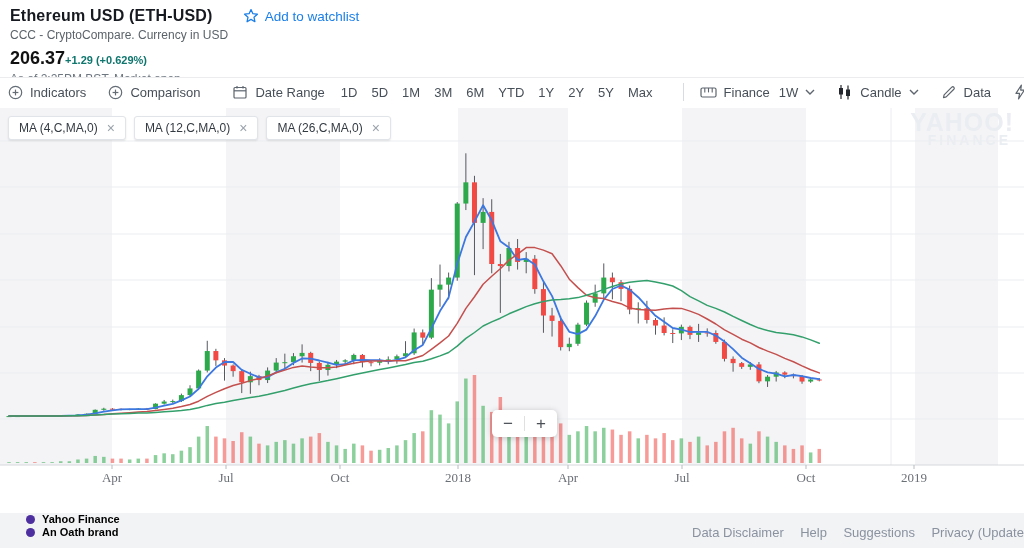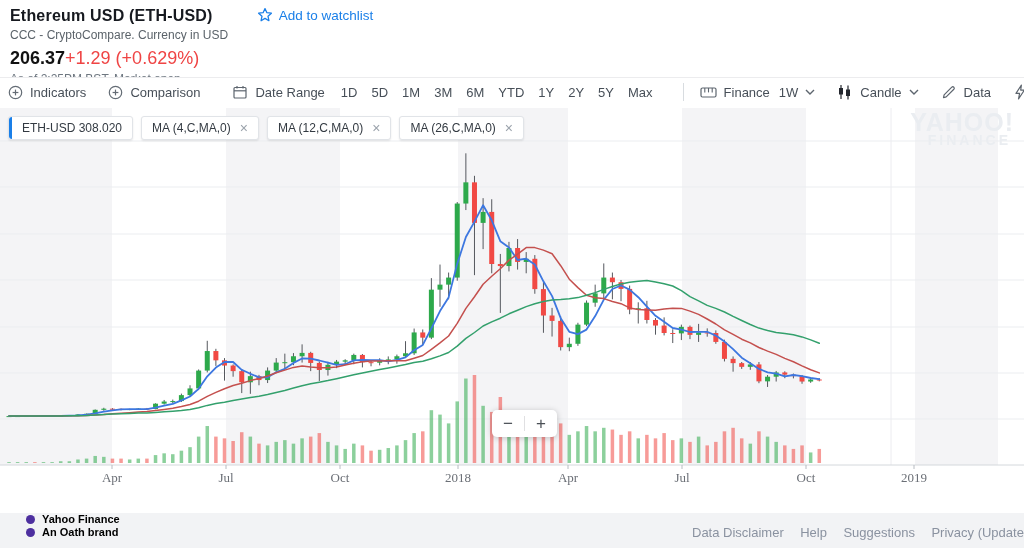--- a/index.html
+++ b/index.html
@@ -1,27 +1,27 @@
 <!DOCTYPE html>
 <html><head>
 <meta charset="utf-8">
 <style>
   * { margin:0; padding:0; box-sizing:border-box; }
   html,body { width:1024px; height:548px; background:#fff; font-family:"Liberation Sans", sans-serif; }
   .page { position:relative; width:1024px; height:548px; overflow:hidden; background:#fff; }
 
   
   .hdr { position:absolute; top:7px; left:10px; z-index:6; }
-  .title-row { display:flex; align-items:flex-start; gap:44px; }
+  .title-row { display:flex; align-items:center; gap:30px; }
   .title-row h1 { font-size:16px; font-weight:bold; color:#16191f; letter-spacing:.2px; }
   .watchlist { display:inline-flex; align-items:center; gap:6px; color:#1a7fe8; font-size:13.5px; cursor:pointer; text-decoration:none; }
   .subtitle { font-size:12px; color:#5b636a; margin-top:3px; }
   .price-row { display:flex; align-items:baseline; margin-top:6px; }
   .price { font-size:18px; font-weight:bold; color:#111; }
-  .change { font-size:18px; font-weight:400; color:#ef4444; }
+  .change { font-size:11px; font-weight:700; color:#0f766e; }
   .asof { font-size:12px; color:#6e7780; margin-top:3px; }
 
   
   .toolbar { position:absolute; top:77px; left:0; width:1024px; height:29px; border-top:1px solid #ececee;
              display:flex; align-items:center; padding-left:8px; z-index:6; background:#fff; }
   .tb { display:inline-flex; align-items:center; gap:7px; border:none; background:none; font-family:inherit;
         font-size:13px; color:#474f58; cursor:pointer; white-space:nowrap; }
   .tb svg { flex:0 0 auto; }
   .mr-lg { margin-right:22px; } .mr-md { margin-right:16px; }
   .vdiv { width:1px; height:18px; background:#d8dcE0; margin:0 16px; }
@@ -491,24 +491,20 @@
         <line x1="682" x2="682" y1="360" y2="364" stroke="#b7bcc2" stroke-width="1"></line>
         <text x="682" y="377" text-anchor="middle" fill="#6b6f76" font-family="&quot;Liberation Serif&quot;, serif" font-size="13">Jul</text>
         <line x1="806" x2="806" y1="360" y2="364" stroke="#b7bcc2" stroke-width="1"></line>
         <text x="806" y="377" text-anchor="middle" fill="#6b6f76" font-family="&quot;Liberation Serif&quot;, serif" font-size="13">Oct</text>
         <line x1="914" x2="914" y1="360" y2="364" stroke="#b7bcc2" stroke-width="1"></line>
         <text x="914" y="377" text-anchor="middle" fill="#6b6f76" font-family="&quot;Liberation Serif&quot;, serif" font-size="13">2019</text>
       </g>
   </svg>
 
   <div class="chips">
-    <div class="chip main">
-      <span class="accent"></span>
-      <span>ETH-USD 308.020</span>
-    </div>
     <div class="chip">
       <span>MA (4,C,MA,0)</span>
       <span class="x">×</span>
     </div>
     <div class="chip">
       <span>MA (12,C,MA,0)</span>
       <span class="x">×</span>
     </div>
     <div class="chip">
       <span>MA (26,C,MA,0)</span>

